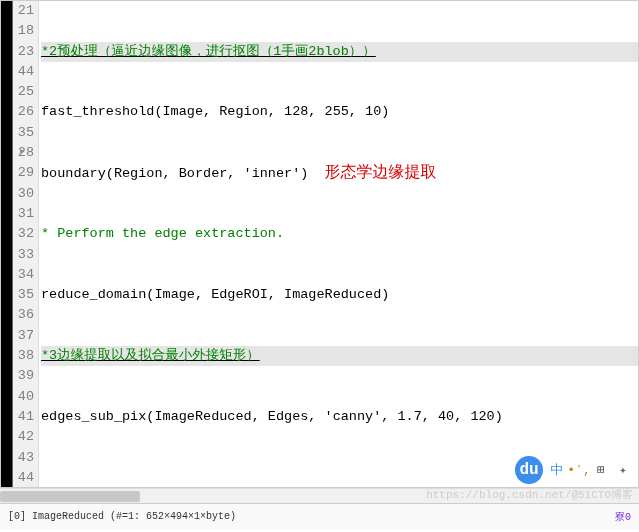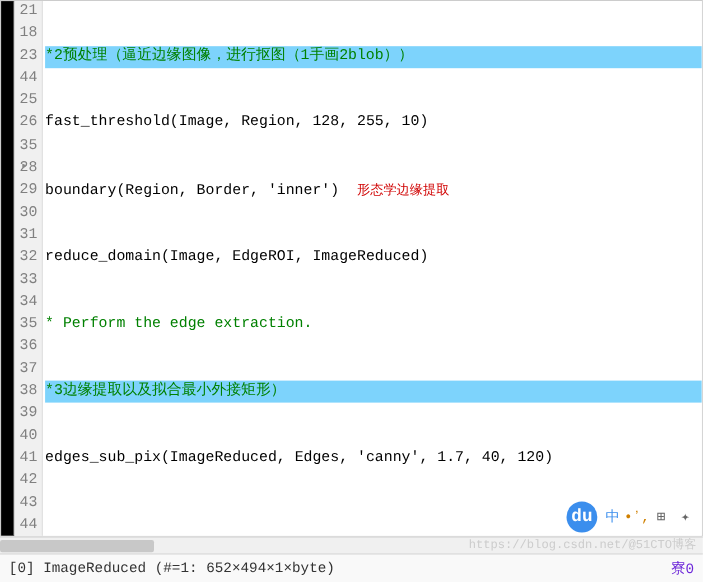--- a/index.html
+++ b/index.html
@@ -39,42 +39,42 @@
       flex: 1;
       background: #fff;
       line-height: 20.3px;
       font-size: 13.5px;
       padding-left: 2px;
       white-space: pre;
       overflow: hidden;
       position: relative;
     }
     .code-line { height: 20.3px; display: block; white-space: pre; }
-    .hl { background: #7dd3fc; display: block; }
+    .hl { background: #e5e5e5; display: block; text-decoration: underline; }
     .c-comment { color: #008000; }
     .c-fn { color: #000; }
     .annotation {
       color: #d00000;
-      font-size: 12px;
+      font-size: 16px;
       position: absolute;
     }
     .arrow-marker {
       position: absolute;
       left: 18px;
       top: 143px;
       color: #888;
       font-size: 11px;
     }
     .status-bar {
       height: 26px;
       border-top: 1px solid #ccc;
       display: flex;
       align-items: center;
       padding: 0 8px;
-      font-size: 13px;
+      font-size: 10px;
       color: #333;
       background: #f9f9f9;
     }
     .watermark {
       position: absolute;
       right: 6px;
       bottom: 30px;
       font-size: 11px;
       color: #ccc;
       pointer-events: none;
@@ -154,22 +154,22 @@
       <span class="ln">41</span>
       <span class="ln">42</span>
       <span class="ln">43</span>
       <span class="ln">44</span>
     </div>
   <span class="arrow-marker">▸</span>
   <div class="code-area">
     <span class="code-line hl"><span class="c-comment">*2预处理（逼近边缘图像，进行抠图（1手画2blob））</span></span>
     <span class="code-line"><span class="c-fn">fast_threshold</span><span>(Image, Region, 128, 255, 10)</span></span>
     <span class="code-line"><span class="c-fn">boundary</span><span>(Region, Border, 'inner')</span>  <span class="annotation" style="position:static">形态学边缘提取</span></span>
+    <span class="code-line"><span class="c-comment">* Perform the edge extraction.</span></span>
     <span class="code-line"><span class="c-fn">reduce_domain</span><span>(Image, EdgeROI, ImageReduced)</span></span>
-    <span class="code-line"><span class="c-comment">* Perform the edge extraction.</span></span>
     <span class="code-line hl"><span class="c-comment">*3边缘提取以及拟合最小外接矩形）</span></span>
     <span class="code-line"><span class="c-fn">edges_sub_pix</span><span>(ImageReduced, Edges, 'canny', 1.7, 40, 120)</span></span>
     
     
     
     
     
     
     
     

